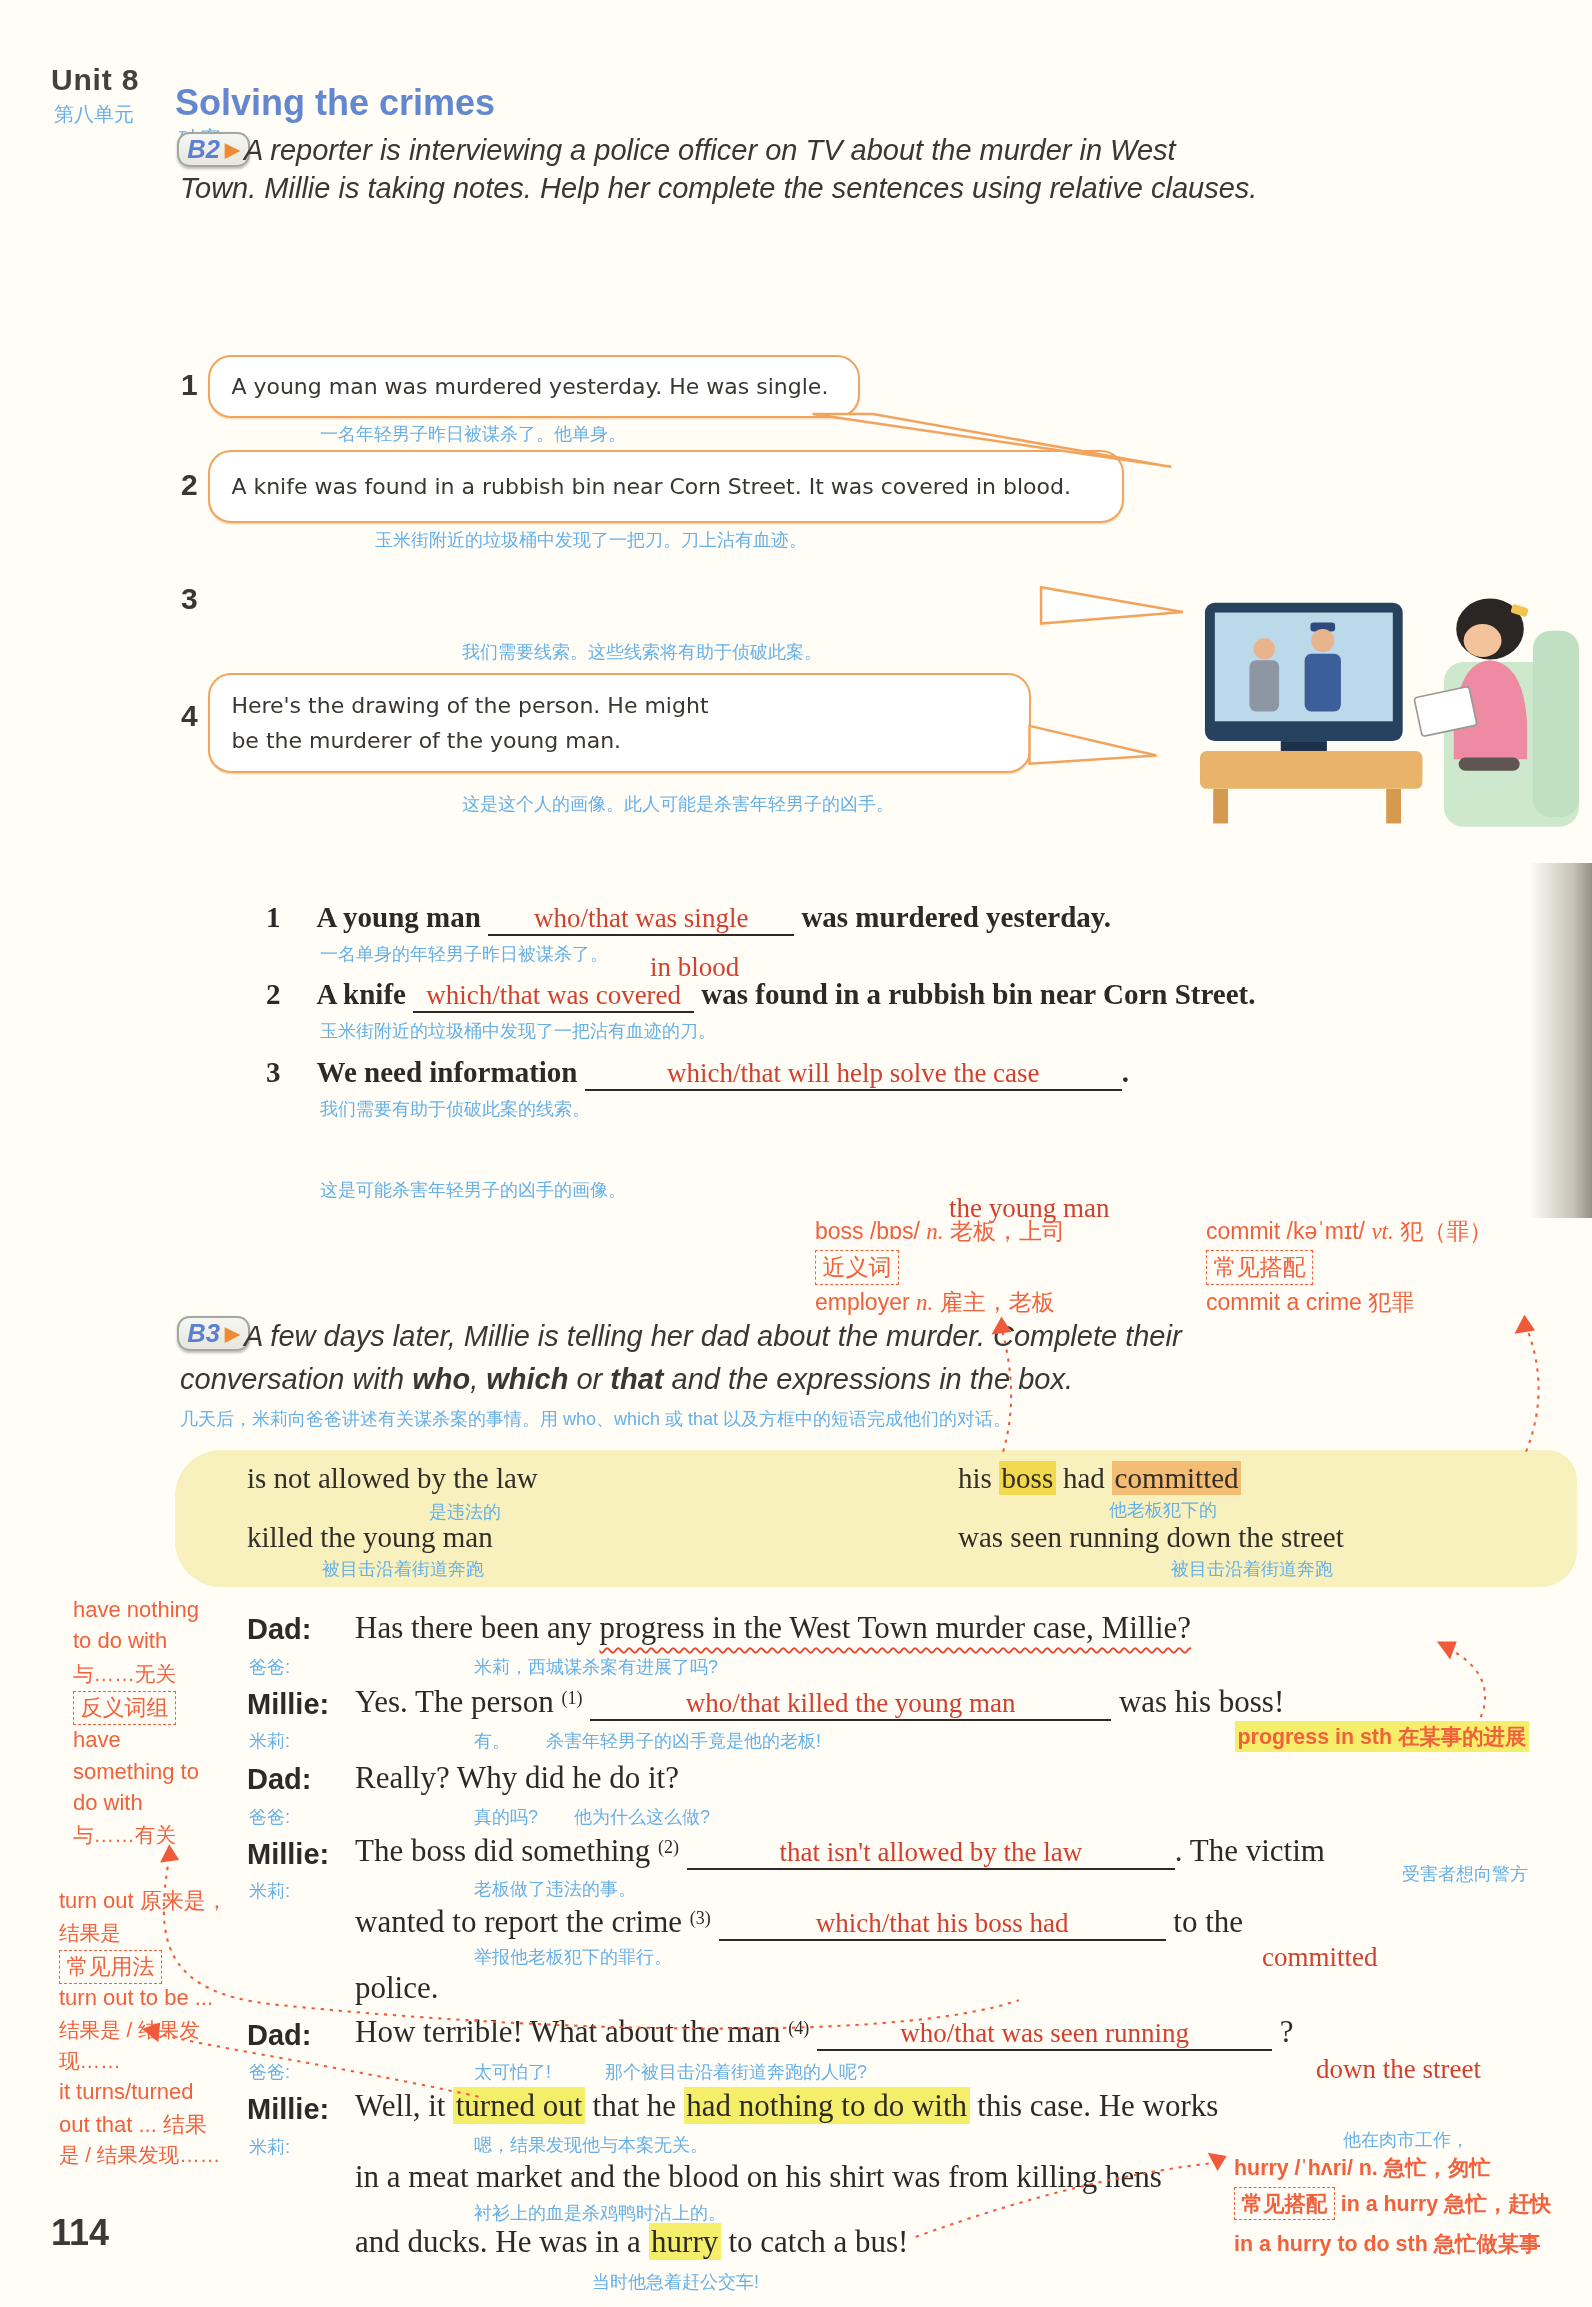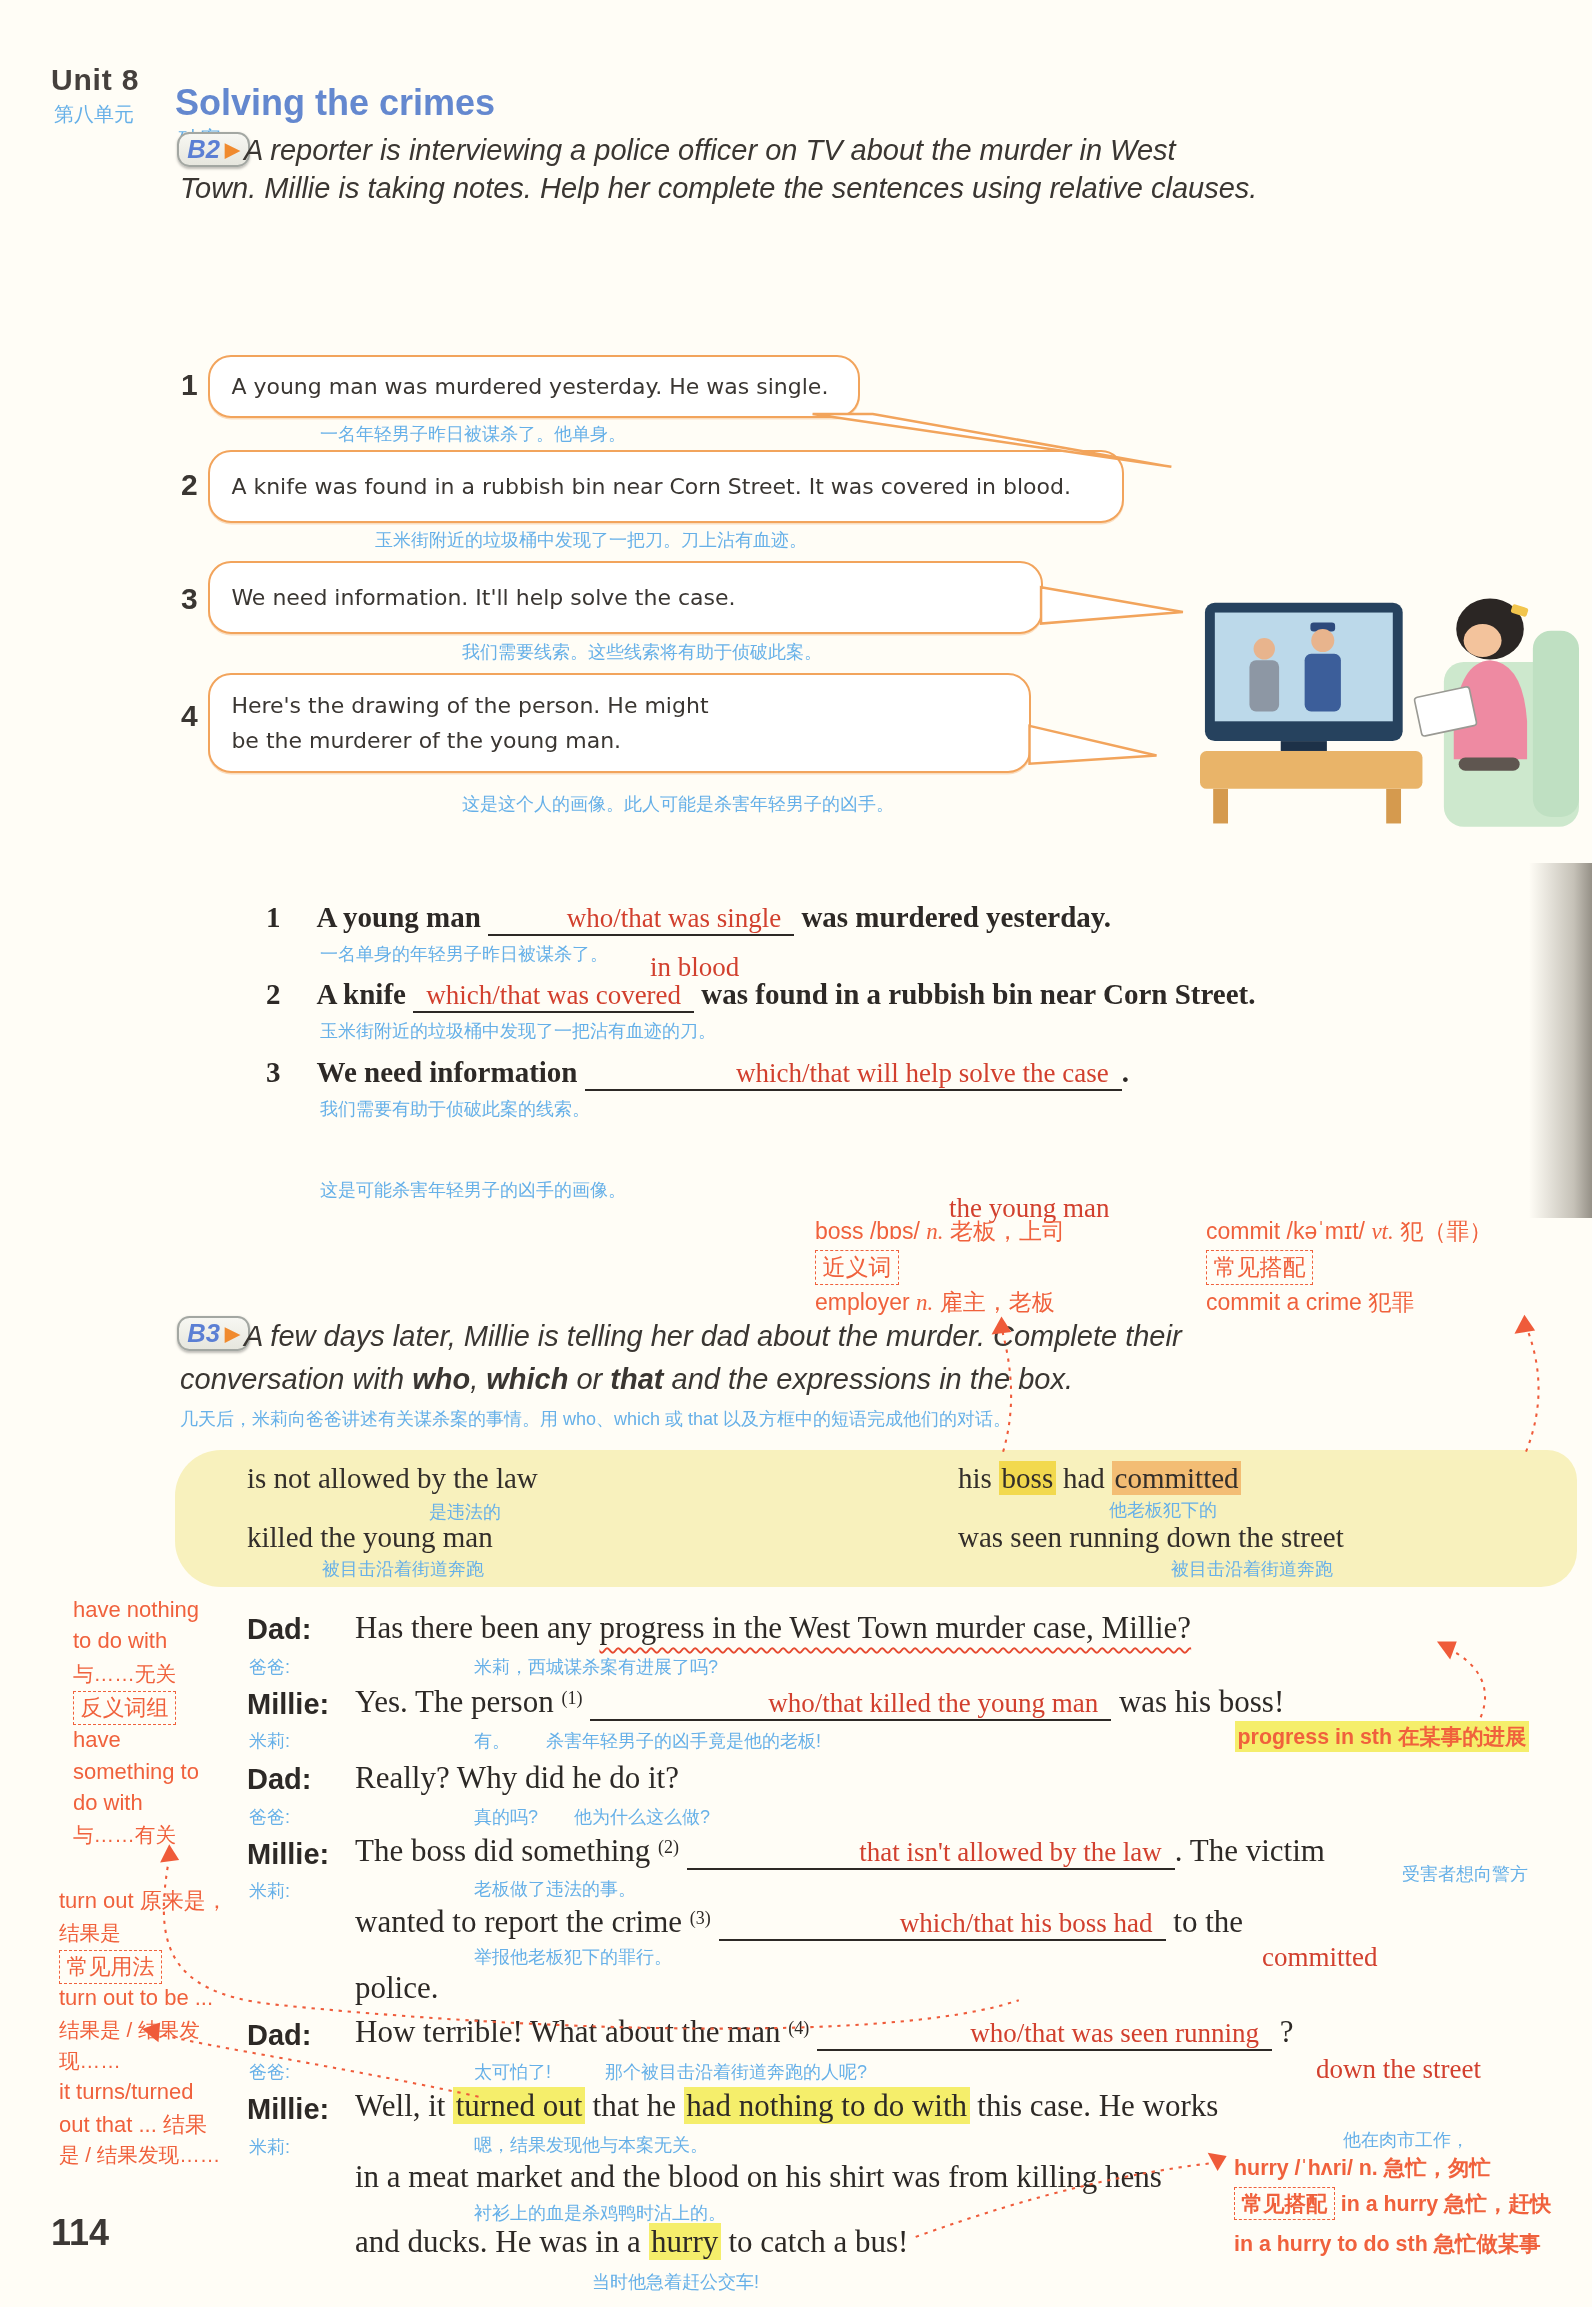--- a/index.html
+++ b/index.html
@@ -14,21 +14,21 @@
          background:linear-gradient(#f7f7f2,#e6e6de);padding:0.8px 8.2px;font-weight:bold;font-style:italic;
          font-size:25.6px;color:#5b7fd4;box-shadow:0 1.6px 2.5px rgba(0,0,0,.25);}
   .play{color:#f08a2e;font-size:19px;font-style:normal;}
   .instr{font-style:italic;font-size:29px;color:#3a3632;}
   .bubble{border:2.5px solid #f2a45c;border-radius:23px;background:#fff;display:flex;flex-direction:column;
           justify-content:center;align-items:flex-start;padding:0 21.4px;box-sizing:border-box;
           font-family:"DejaVu Sans",sans-serif;font-size:22px;color:#3a3632;box-shadow:0 1.6px 0 rgba(242,164,92,.35);}
   .bnum{font-weight:bold;font-size:30px;color:#3a3632;}
   .ans-text{font-family:"Liberation Serif",serif;font-weight:bold;font-size:29px;color:#2d2926;}
   .anum{font-family:"Liberation Serif",serif;font-weight:bold;font-size:29px;margin-right:36px;}
-  .blank{display:inline-block;border-bottom:2.5px solid #2d2926;text-align:right;
+  .blank{display:inline-block;border-bottom:2.5px solid #2d2926;text-align:center;
          font-family:"Liberation Serif",serif;font-weight:normal;color:#d2402e;font-size:27px;
          padding:0 13px;line-height:1.1;}
   .red{color:#d2402e;font-family:"Liberation Serif",serif;font-size:27px;}
   .dlg{font-family:"Liberation Serif",serif;font-size:31px;color:#2d2926;}
   .spk{font-weight:bold;font-size:29px;color:#2d2926;}
   .sup{font-size:18px;vertical-align:8.2px;font-family:"Liberation Serif",serif;}
   .wavy{text-decoration-line:underline;text-decoration-style:wavy;text-decoration-color:#e6492f;
         text-decoration-thickness:1.6px;text-underline-offset:9px;}
   .hl{background:#f5ee6b;padding:0.8px 2.5px;}
   .hlb{background:#f2d94e;padding:0.8px 2.5px;}
@@ -67,23 +67,20 @@
   </div>
   <div class="abs zh" style="left:320px;top:422px">一名年轻男子昨日被谋杀了。他单身。</div>
 
   <div class="abs bnum" style="left:181px;top:468px">2</div>
   <div class="abs bubble" style="left:208px;top:450px;width:916px;height:73px">
     <span>A knife was found in a rubbish bin near Corn Street. It was covered in blood.</span>
   </div>
   <div class="abs zh" style="left:375px;top:528px">玉米街附近的垃圾桶中发现了一把刀。刀上沾有血迹。</div>
 
   <div class="abs bnum" style="left:181px;top:582px">3</div>
-  <div class="abs bubble" style="left:208px;top:561px;width:835px;height:73px">
-    <span>We need information. It'll help solve the case.</span>
-  </div>
   <div class="abs zh" style="left:462px;top:640px">我们需要线索。这些线索将有助于侦破此案。</div>
 
   <div class="abs bnum" style="left:181px;top:699px">4</div>
   <div class="abs bubble" style="left:208px;top:673px;width:823px;height:100px;line-height:1.6">
     <span>Here's the drawing of the person. He might</span>
     <span>be the murderer of the young man.</span>
   </div>
   <div class="abs zh" style="left:462px;top:792px">这是这个人的画像。此人可能是杀害年轻男子的凶手。</div>
 
   <div class="abs" style="left:1200px;top:538px">

